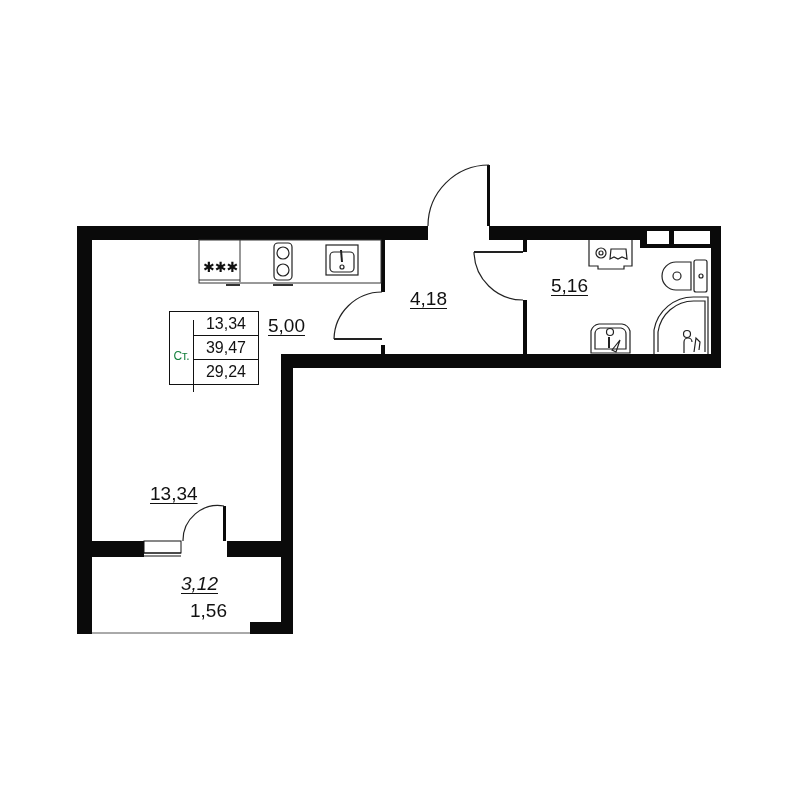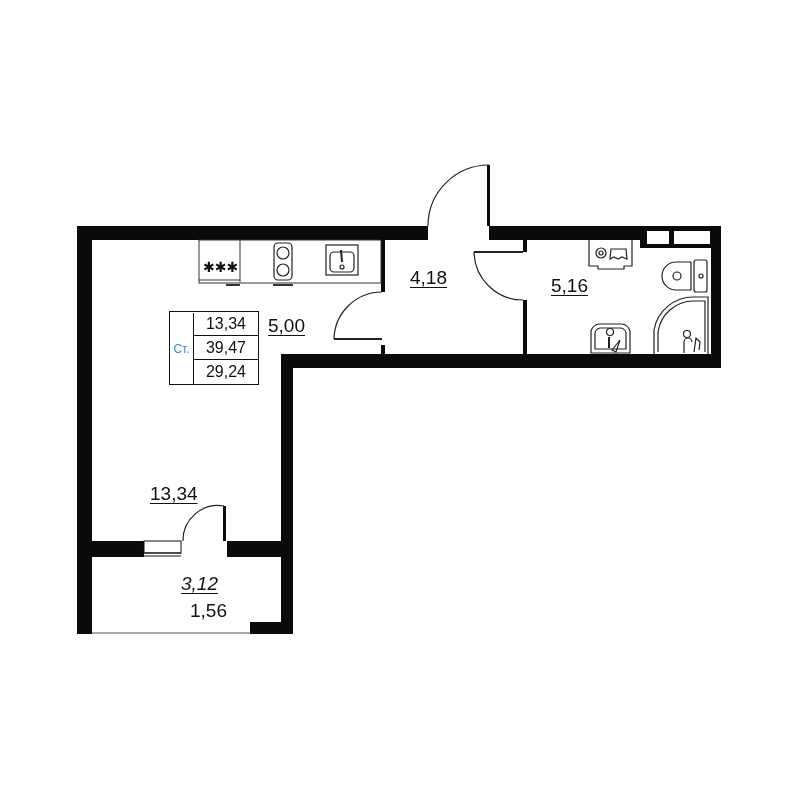--- a/index.html
+++ b/index.html
@@ -1,21 +1,21 @@
 <!DOCTYPE html>
 <html><head>
 <meta charset="utf-8">
 <style>
   html, body { margin: 0; padding: 0; background: #ffffff; }
   body { width: 800px; height: 800px; position: relative; overflow: hidden; font-family: "Liberation Sans", sans-serif; }
   svg.plan { position: absolute; left: 0; top: 0; }
   .lbl { position: absolute; font-family: "Liberation Sans", sans-serif; color: #111; font-size: 19px; line-height: 19px; white-space: nowrap; }
   .u { text-decoration: underline; text-decoration-thickness: 1px; text-underline-offset: 3px; }
   .tbl { position: absolute; left: 169px; top: 311px; width: 90px; height: 74px; border: 1.5px solid #111; box-sizing: border-box; font-family: "Liberation Sans", sans-serif; }
-  .tbl .st { position: absolute; left: 0; top: 1px; width: 24px; height: 100%; border-right: 1.5px solid #111; box-sizing: border-box; display: flex; align-items: center; justify-content: center; font-size: 12px; color: #3b82f6; }
+  .tbl .st { position: absolute; left: 0; top: 8px; width: 24px; height: 100%; border-right: 1.5px solid #111; box-sizing: border-box; display: flex; align-items: center; justify-content: center; font-size: 12px; color: #15803d; }
   .tbl .row { position: absolute; left: 24px; right: 0; height: 24px; display: flex; align-items: center; justify-content: center; font-size: 16px; color: #111; box-sizing: border-box; }
   .tbl .r0 { top: 0; border-bottom: 1.5px solid #111; }
   .tbl .r1 { top: 24px; border-bottom: 1.5px solid #111; }
   .tbl .r2 { top: 48px; text-align: right; }
 </style>
 </head>
 <body>
 
 <svg class="plan" width="800" height="800" viewBox="0 0 800 800" xmlns="http://www.w3.org/2000/svg">
   <g fill="#0a0a0a">
@@ -128,17 +128,17 @@
 </svg>
 
 <div class="tbl">
   <div class="st">Ст.</div>
   <div class="row r0">13,34</div>
   <div class="row r1">39,47</div>
   <div class="row r2">29,24</div>
 </div>
 
 <div class="lbl u" style="left:268px; top:316px;">5,00</div>
-<div class="lbl u" style="left:410px; top:268px;">4,18</div>
+<div class="lbl u" style="left:410px; top:289px;">4,18</div>
 <div class="lbl u" style="left:551px; top:276px;">5,16</div>
 <div class="lbl u" style="left:150px; top:484px;">13,34</div>
 <div class="lbl u" style="left:181px; top:574px;font-style:italic;">3,12</div>
 <div class="lbl" style="left:190px; top:601px;text-align:right;">1,56</div>
 
 </body></html>

